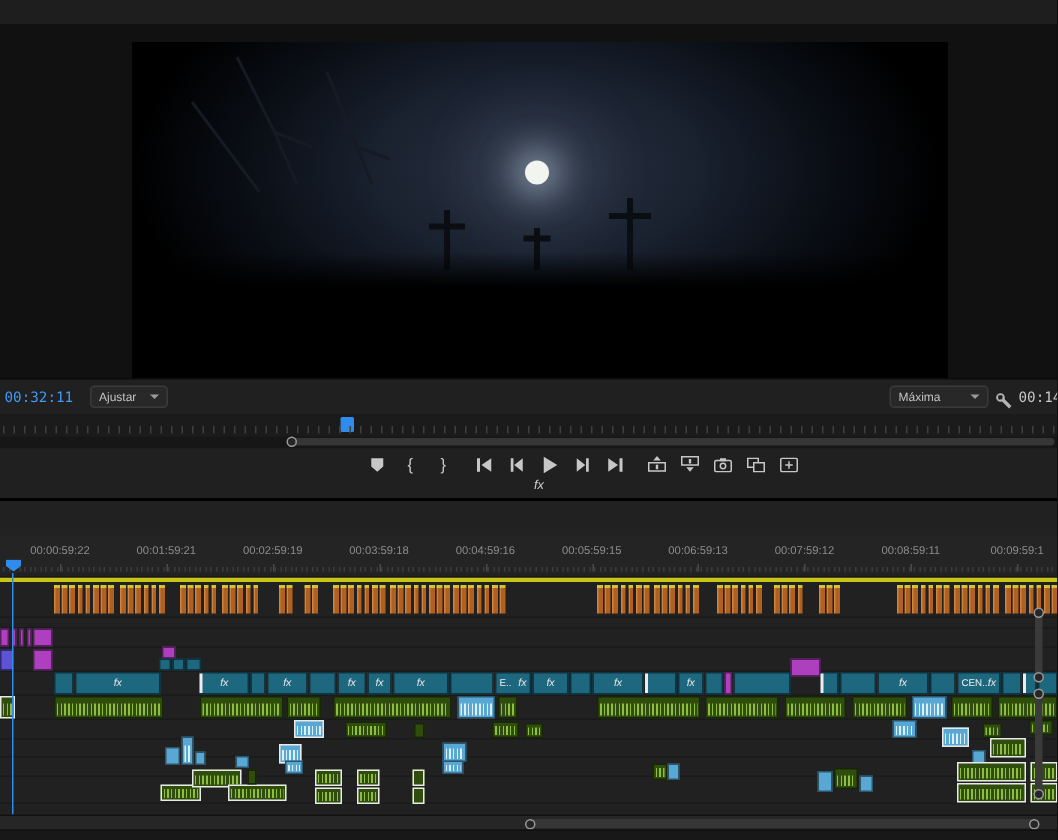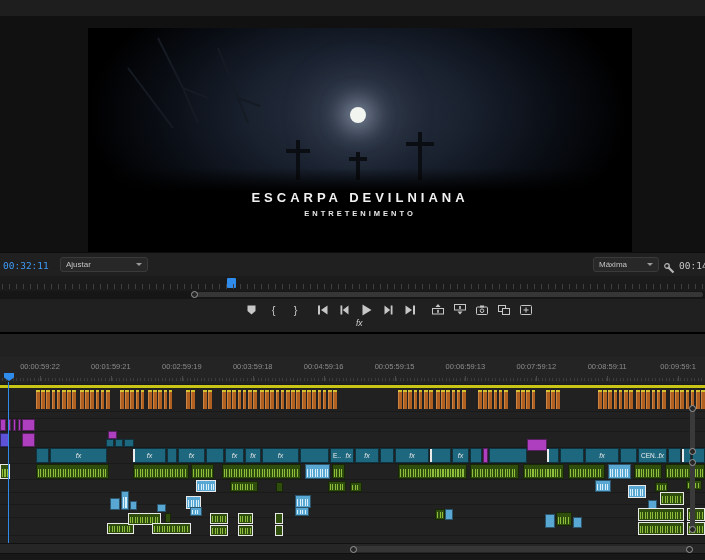--- a/index.html
+++ b/index.html
@@ -28,21 +28,21 @@
 
   
   #mon-controls{position:absolute;left:0;top:252px;width:705px;height:24px;background:#202020;
         border-top:1px solid #0b0b0b;}
   .tc{font-family:"DejaVu Sans Mono",monospace;font-size:9.5px;}
   #tc-current{position:absolute;left:3px;top:7px;color:#3e9af7;}
   #tc-duration{position:absolute;left:679px;top:7px;color:#c6c6c6;}
   .dropdown{position:absolute;top:4px;height:15px;background:#282828;border:1px solid #3a3a3a;
         border-radius:3px;font-size:8px;color:#c3c3c3;display:flex;align-items:center;
         padding:0 5px;box-sizing:border-box;justify-content:space-between;}
-  #dd-fit{left:60px;width:88px;}
+  #dd-fit{left:60px;width:52px;}
   #dd-quality{left:593px;width:66px;}
   .chev{width:0;height:0;border-left:3px solid transparent;border-right:3px solid transparent;
         border-top:3.5px solid #9a9a9a;margin-left:6px;}
   #wrench{position:absolute;left:664px;top:7px;}
 
   
   #mini-ruler{position:absolute;left:0;top:276px;width:705px;height:15px;background:#1b1b1b;}
   .mtick{position:absolute;bottom:2px;width:1px;height:5px;background:#3f3f3f;}
   #mini-playhead{position:absolute;left:227px;top:2px;width:9px;height:10px;background:#2f8ceb;border-radius:1px;}
   #mini-scroll{position:absolute;left:0;top:291px;width:705px;height:8px;background:#161616;}
@@ -110,22 +110,20 @@
       </svg>
       <div id="moon"></div>
       <svg class="abs" width="544" height="224" style="left:0;top:0;">
         <g stroke="#0a0d11" stroke-width="4" fill="none">
           <path d="M210 112 V152 M198 123 H222"></path>
           <path d="M270 124 V152 M261 131 H279"></path>
           <path d="M332 104 V152 M318 116 H346"></path>
         </g>
       </svg>
       <div id="ground"></div>
-      <div id="video-title" class="vtitle">ESCARPA DEVILNIANA</div>
-      <div id="video-subtitle" class="vtitle">ENTRETENIMENTO</div>
     </div>
   </div>
 
   <div id="mon-controls">
     <span id="tc-current" class="tc">00:32:11</span>
     <div id="dd-fit" class="dropdown">
       <span>Ajustar</span>
       <span class="chev"></span>
     </div>
     <div id="dd-quality" class="dropdown">

